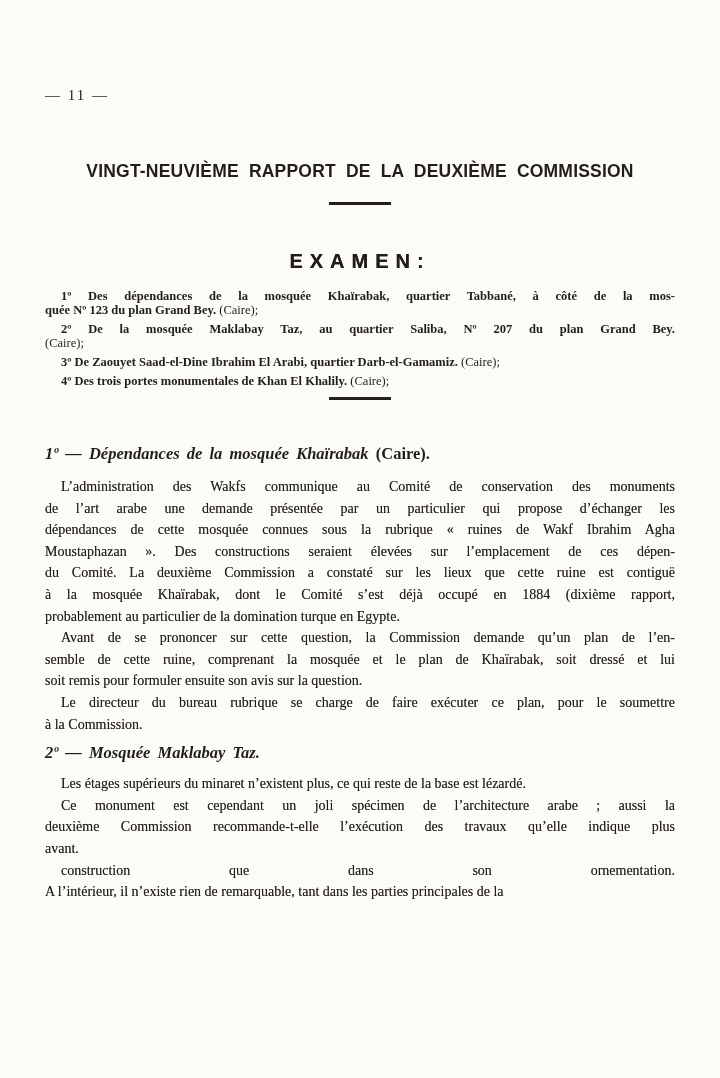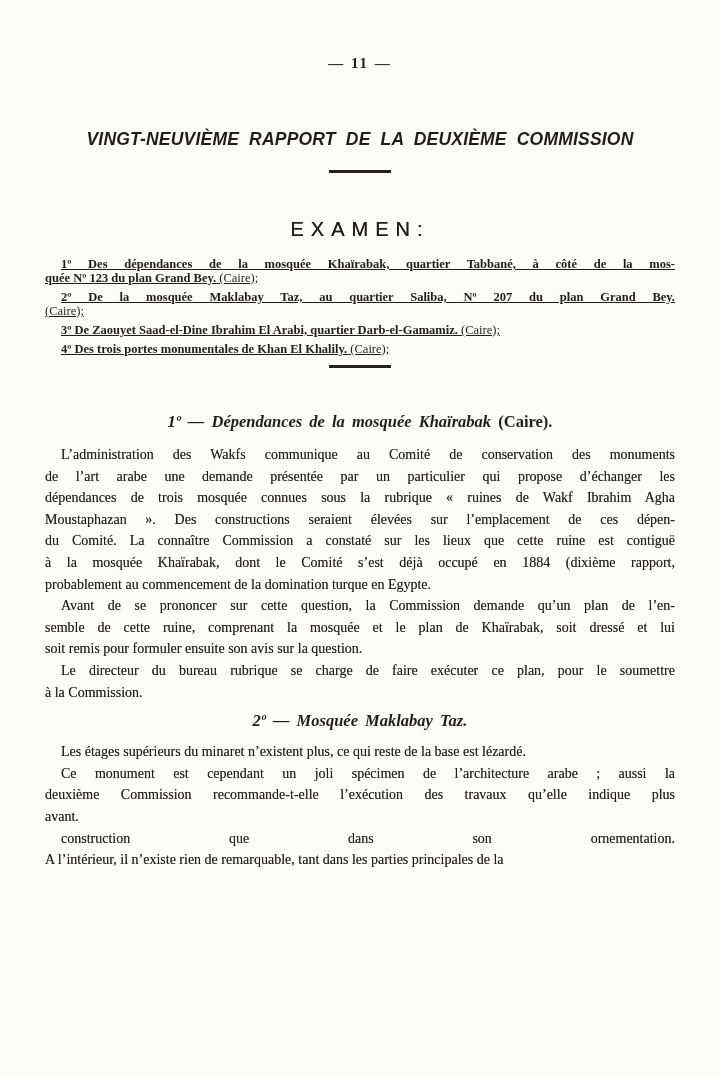--- a/index.html
+++ b/index.html
@@ -11,85 +11,82 @@
     background: #fcfbf8;
     color: #211e1a;
     font-family: "Liberation Serif", serif;
     overflow: hidden;
     box-sizing: border-box;
     padding: 0 45px;
   }
 
   
   .page-number {
-    padding-top: 54px;
-    text-align: center;
-    font-weight: bold;
+    padding-top: 86px;
+    font-weight: normal;
     font-size: 15px;
     letter-spacing: 2px;
     line-height: 18px;
   }
 
   
   .doc-title {
     margin: 56px 0 0 0;
     text-align: center;
     font-family: "Liberation Sans", sans-serif;
     font-weight: bold;
     font-size: 17.5px;
     letter-spacing: 0.2px;
     word-spacing: 5px;
     line-height: 22px;
     white-space: nowrap;
-    font-style: italic;
   }
 
   .rule {
     width: 62px;
     height: 0;
     border-top: 3px solid #23201c;
     margin: 20px auto 0 auto;
   }
   .rule-2 { margin-top: 9px; }
 
   
   .examen {
     margin: 44px 0 0 0;
     text-align: center;
     font-family: "Liberation Sans", sans-serif;
-    font-weight: normal;
+    font-weight: bold;
     font-size: 20px;
     letter-spacing: 7px;
     line-height: 24px;
     text-shadow: 0 0 0.6px #211e1a;
   }
 
   
   .items {
     margin-top: 16px;
     font-weight: bold;
     font-size: 12.5px;
     line-height: 14px;
   }
-  .item { margin-bottom: 5px; text-decoration: underline; }
+  .item { margin-bottom: 5px; }
   .item .rm { font-weight: normal; }
 
   
   .line {
     text-align: justify;
     text-align-last: justify;
   }
   .line:last-child { text-align-last: left; }
   .item .line:first-child,
   .para .line:first-child { text-indent: 16px; }
 
   
   .sec-heading {
     margin: 44px 0 12px 0;
-    text-align: center;
     font-weight: bold;
     font-size: 16.5px;
     line-height: 20px;
     word-spacing: 3px;
   }
   .sec-heading .it { font-style: italic; }
   .sec-heading .ro { font-style: normal; }
   section.sec-2 .sec-heading { margin-top: 8px; margin-bottom: 10px; }
 
   
@@ -129,25 +126,25 @@
       </div>
   </div>
 
   <div class="rule rule-2"></div>
 
   <section class="sec-1">
     <h3 class="sec-heading"><span class="it">1º — Dépendances de la mosquée Khaïrabak</span><span class="ro"> (Caire).</span></h3>
     <div class="para">
         <div class="line">L’administration des Wakfs communique au Comité de conservation des monuments</div>
         <div class="line">de l’art arabe une demande présentée par un particulier qui propose d’échanger les</div>
-        <div class="line">dépendances de trois mosquée connues sous la rubrique « ruines de Wakf Ibrahim Agha</div>
+        <div class="line">dépendances de cette mosquée connues sous la rubrique « ruines de Wakf Ibrahim Agha</div>
         <div class="line">Moustaphazan ». Des constructions seraient élevées sur l’emplacement de ces dépen-</div>
-        <div class="line">du Comité. La connaître Commission a constaté sur les lieux que cette ruine est contiguë</div>
+        <div class="line">du Comité. La deuxième Commission a constaté sur les lieux que cette ruine est contiguë</div>
         <div class="line">à la mosquée Khaïrabak, dont le Comité s’est déjà occupé en 1884 (dixième rapport,</div>
-        <div class="line">probablement au commencement de la domination turque en Egypte.</div>
+        <div class="line">probablement au particulier de la domination turque en Egypte.</div>
       </div>
     <div class="para">
         <div class="line">Avant de se prononcer sur cette question, la Commission demande qu’un plan de l’en-</div>
         <div class="line">semble de cette ruine, comprenant la mosquée et le plan de Khaïrabak, soit dressé et lui</div>
         <div class="line">soit remis pour formuler ensuite son avis sur la question.</div>
       </div>
     <div class="para">
         <div class="line">Le directeur du bureau rubrique se charge de faire exécuter ce plan, pour le soumettre</div>
         <div class="line">à la Commission.</div>
       </div>

